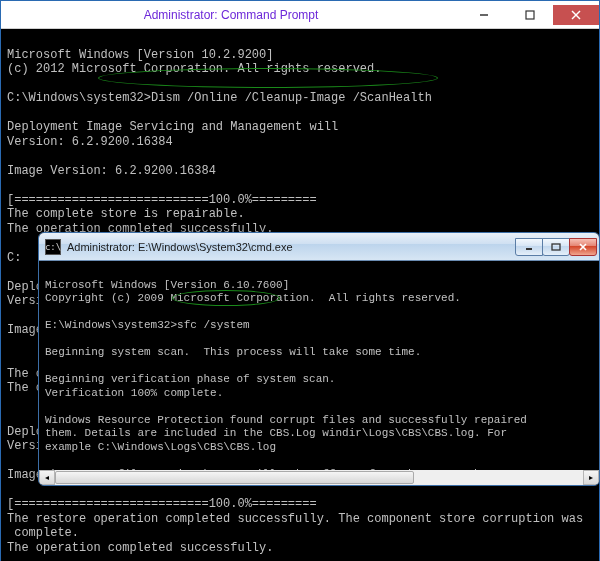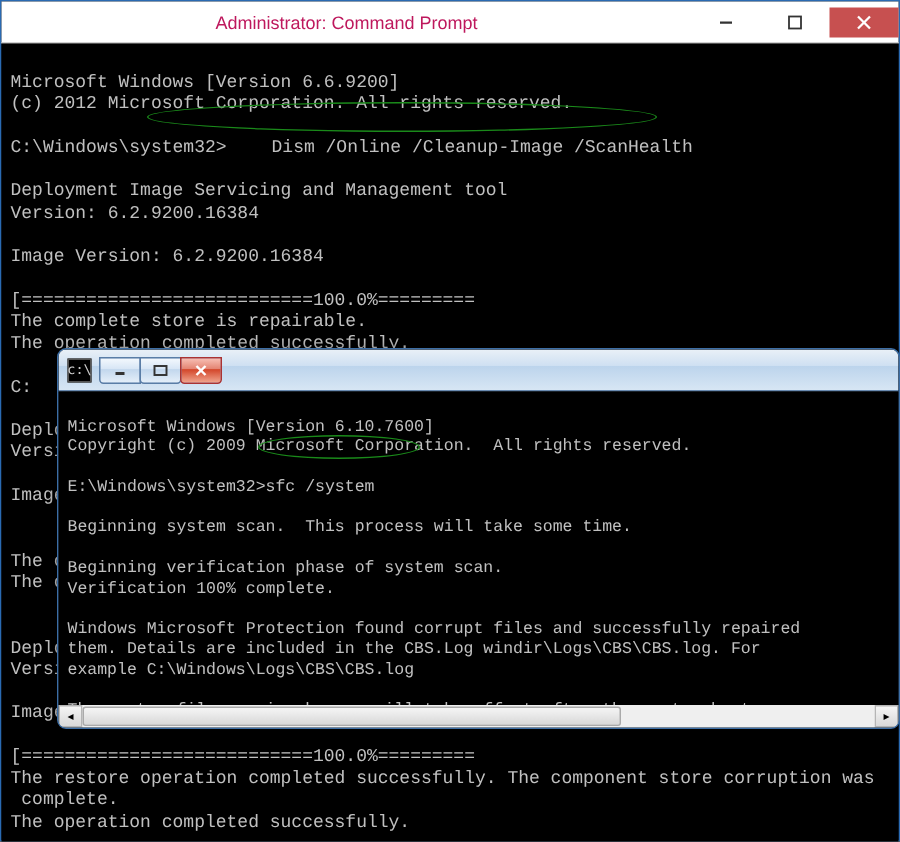--- a/index.html
+++ b/index.html
@@ -1,28 +1,28 @@
 <!DOCTYPE html>
 <html><head>
 <meta charset="utf-8">
 <style>
 * { margin:0; padding:0; box-sizing:border-box; }
 body { width:600px; height:561px; background:#fff; font-family:"Segoe UI",Tahoma,sans-serif; overflow:hidden; position:relative; }
 
 .win8 { position:absolute; left:0; top:0; width:600px; height:561px; background:#000; border:1px solid #2a6ab2; }
 .win8-title { height:28px; background:#fff; border-bottom:1px solid #d0d0d0; display:flex; align-items:center; }
 .win8-title .spacer { flex:1; }
-.win8-title .title { font-size:12px; color:#be185d; }
+.win8-title .title { font-size:12px; color:#6d28d9; }
 .win8-btns { display:flex; }
 .win8-btn { width:46px; height:20px; display:flex; align-items:center; justify-content:center; font-size:11px; font-family:sans-serif; }
 .win8-btn.close { background:#c75050; color:#fff; }
 .win8-btn svg { display:block; }
 
 .term { font-family:Consolas,"Courier New",monospace; font-size:12px; line-height:14.5px; color:#c0c0c0; padding:4px 6px 0 6px; white-space:pre-wrap; background:#000; }
-.term .hl { color:#c0c0c0; position:relative;margin-left:30px; }
+.term .hl { color:#c0c0c0; position:relative; }
 
 .ellipse1 { position:absolute; border:1px solid #1a8a1a; border-radius:50%; left:98px; top:68px; width:340px; height:20px; pointer-events:none; }
 
 .win7 { position:absolute; left:38px; top:232px; width:562px; height:254px; border:1px solid #3c6ea6; border-radius:6px; box-shadow:0 0 8px rgba(0,0,0,.4); overflow:hidden; background:#000; }
 .win7-title { height:28px; background:linear-gradient(#e9f0f7,#cfe0f2 40%,#bcd4ec 41%,#d7e6f4); display:flex; align-items:center; padding-left:6px; border-bottom:1px solid #6a8bb1; }
 .win7-icon { width:16px; height:16px; background:#000; border:1px solid #555; margin-right:6px; display:flex; align-items:center; justify-content:center; }
 .win7-icon span{ color:#ccc; font-size:9px; font-family:monospace; }
 .win7-title .title { font-size:11px; color:#1a1a1a; flex:1; }
 .win7-btns { display:flex; gap:0; margin-right:2px; }
 .win7-btn { width:28px; height:18px; border:1px solid #5a7da6; background:linear-gradient(#f3f8fd,#d6e5f5 45%,#c2d7ed 46%,#e5eff9); border-radius:0 0 3px 3px; display:flex; align-items:center; justify-content:center; margin-left:-1px; }
@@ -59,26 +59,26 @@
         </div>
       <div class="win8-btn close">
           <svg width="10" height="10">
             <line x1="1" y1="1" x2="9" y2="9" stroke="#fff" stroke-width="1.5"></line>
             <line x1="9" y1="1" x2="1" y2="9" stroke="#fff" stroke-width="1.5"></line>
           </svg>
         </div>
     </div>
   </div>
   <div class="term">
-<span>Microsoft Windows [Version 6.6.9200]</span>
+<span>Microsoft Windows [Version 10.2.9200]</span>
 <span>(c) 2012 Microsoft Corporation. All rights reserved.</span>
 
 <span>C:\Windows\system32&gt;</span><span class="hl">Dism /Online /Cleanup-Image /ScanHealth</span>
 
-<span>Deployment Image Servicing and Management tool</span>
+<span>Deployment Image Servicing and Management will</span>
 <span>Version: 6.2.9200.16384</span>
 
 <span>Image Version: 6.2.9200.16384</span>
 
 <span>[===========================100.0%=========</span>
 <span>The complete store is repairable.</span>
 <span>The operation completed successfully.</span>
 
 <span>C:</span>
 
@@ -106,20 +106,21 @@
   </div>
 </div>
 
 <div class="ellipse1"></div>
 
 <div class="win7">
   <div class="win7-title">
     <div class="win7-icon">
         <span>c:\</span>
       </div>
+    <div class="title">Administrator: E:\Windows\System32\cmd.exe</div>
     <div class="win7-btns">
       <div class="win7-btn first">
           <svg width="10" height="8">
             <line x1="2" y1="6" x2="8" y2="6" stroke="#333" stroke-width="2"></line>
           </svg>
         </div>
       <div class="win7-btn">
           <svg width="10" height="8">
             <rect x="1" y="1" width="8" height="6" stroke="#333" fill="none" stroke-width="1.3"></rect>
           </svg>
@@ -136,21 +137,21 @@
 <span>Microsoft Windows [Version 6.10.7600]</span>
 <span>Copyright (c) 2009 Microsoft Corporation.  All rights reserved.</span>
 
 <span>E:\Windows\system32&gt;</span><span>sfc /system</span>
 
 <span>Beginning system scan.  This process will take some time.</span>
 
 <span>Beginning verification phase of system scan.</span>
 <span>Verification 100% complete.</span>
 
-<span>Windows Microsoft Protection found corrupt files and successfully repaired</span>
+<span>Windows Resource Protection found corrupt files and successfully repaired</span>
 <span>them. Details are included in the CBS.Log windir\Logs\CBS\CBS.log. For</span>
 <span>example C:\Windows\Logs\CBS\CBS.log</span>
 
 <span>The system file repair changes will take effect after the next reboot.</span>
 
 
   </div>
   <div class="sb-h">
     <div class="arr">◂</div>
     <div class="track">

